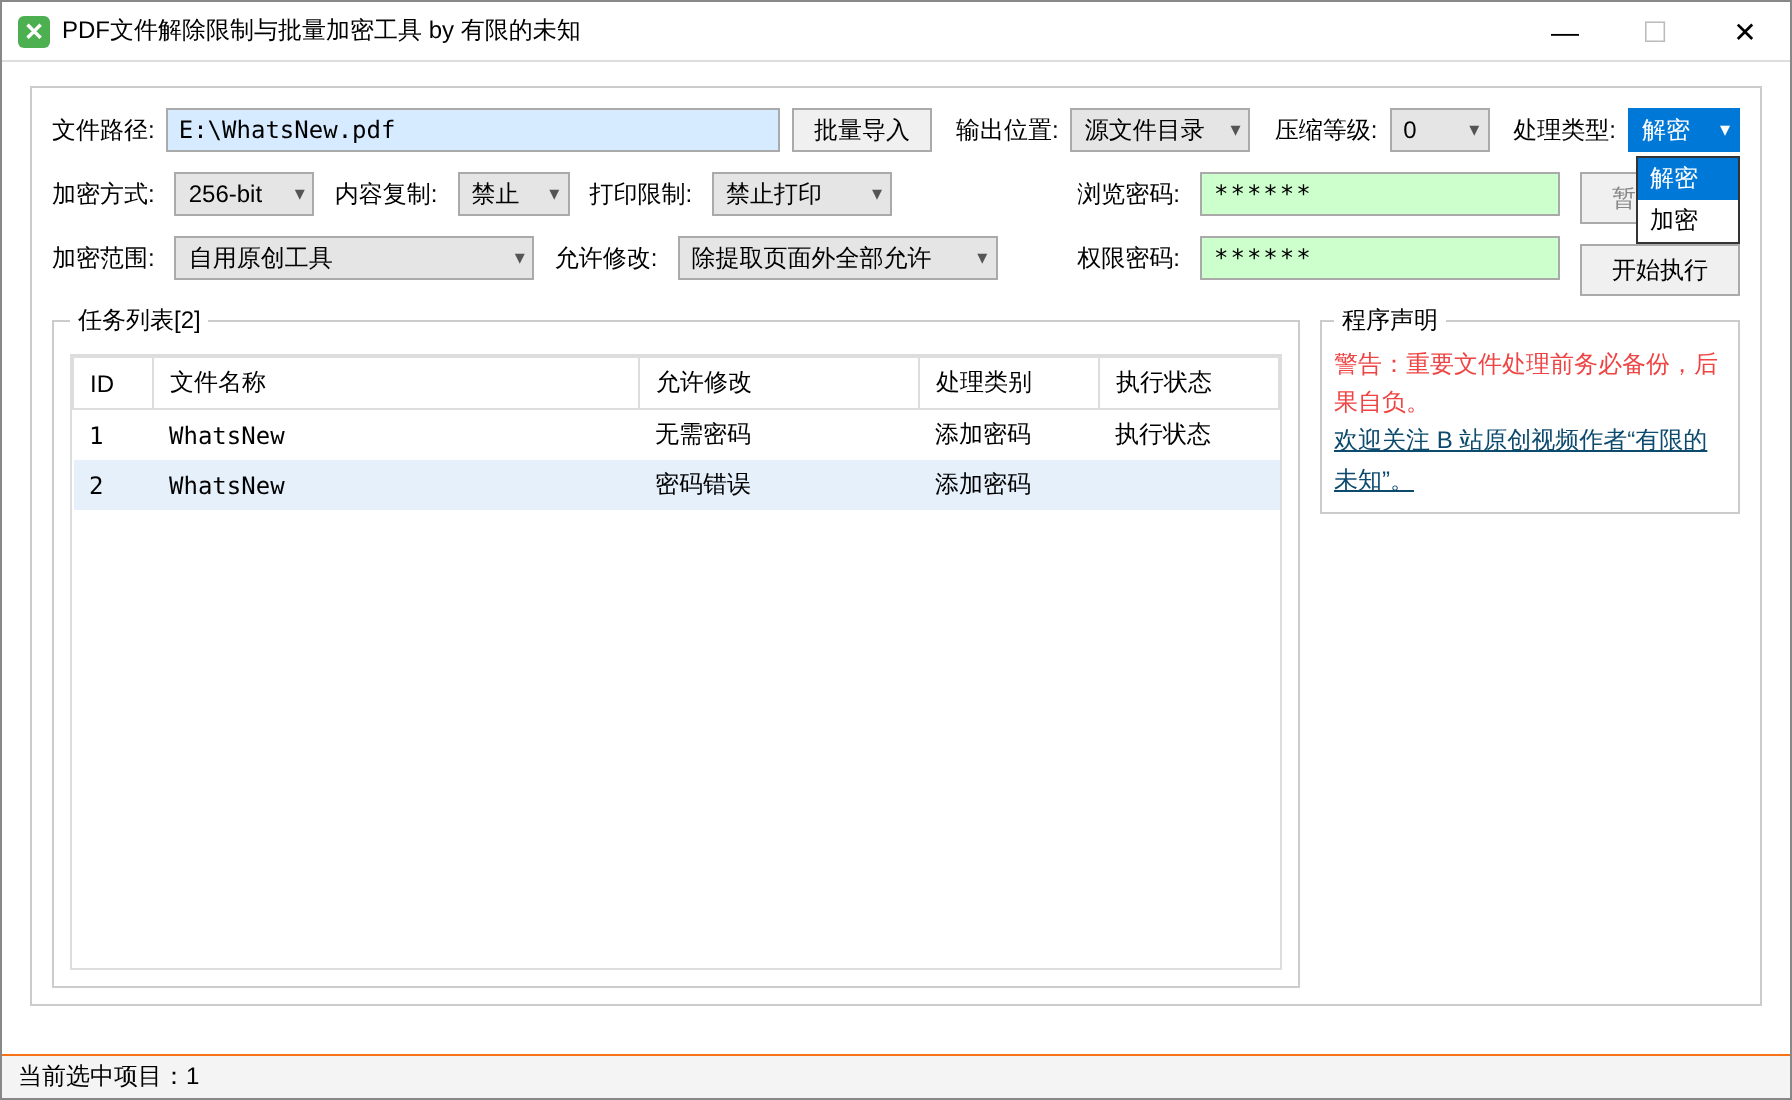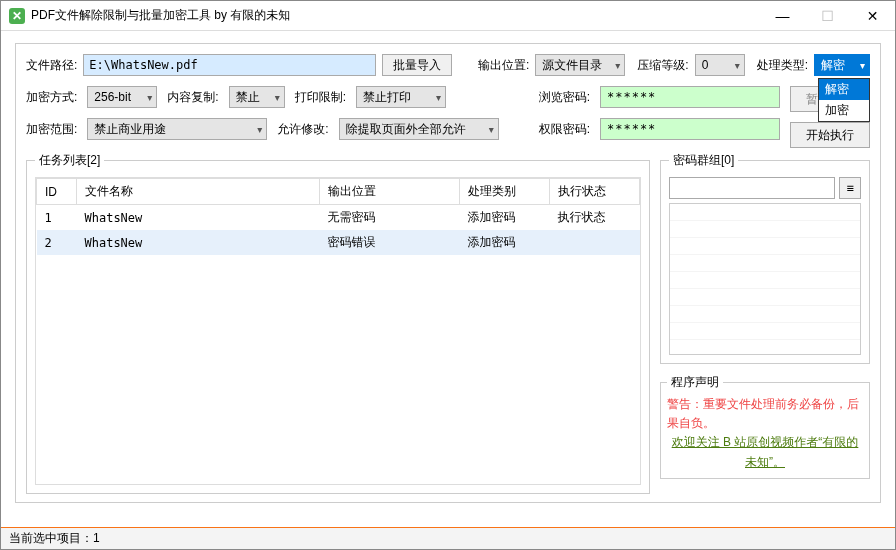--- a/index.html
+++ b/index.html
@@ -47,21 +47,21 @@
 
 .pwdgroup-input-row { display: flex; gap: 4px; margin-bottom: 4px; }
 .pwdgroup-input-row input { flex: 1; height: 22px; border: 1px solid #aaa; padding: 2px 4px; }
 .pwdgroup-input-row button { width: 22px; height: 22px; border: 1px solid #aaa; background: #f0f0f0; cursor: pointer; font-family: monospace; }
 .pwd-list { border: 1px solid #ccc; height: 152px; background: repeating-linear-gradient(#fff, #fff 16px, #f4f4f4 16px, #f4f4f4 17px); }
 
 .decl { border: 1px solid #ccc; padding: 4px 6px 6px 6px; }
 .decl .line { line-height: 1.6; }
 .decl .auth { color: #0066cc; }
 .decl .warn { color: #ef4444; }
-.decl .link { color: #4d7c0f; text-decoration: underline; text-align: center; }
+.decl .link { color: #0c4a6e; text-decoration: underline; }
 
 .statusbar { position: absolute; left: 0; right: 0; bottom: 0; height: 22px; border-top: 1px solid #f97316; display: flex; align-items: center; padding: 0 8px; background: #f4f4f4; }
 
 .dropdown-pop { position: absolute; border: 1px solid #333; background: #fff; z-index: 10; }
 .dropdown-pop .opt { padding: 2px 16px 2px 6px; cursor: pointer; }
 .dropdown-pop .opt.sel { background: #0078d7; color: #fff; }
 </style>
 </head>
 <body>
 
@@ -75,21 +75,21 @@
   </div>
 </div>
 
 <div class="content">
   <div class="outer-frame">
 
     <div class="row">
       <span class="label">文件路径:</span>
       <input class="text-input filepath" value="E:\WhatsNew.pdf" style="">
       <button class="btn">批量导入</button>
-      <span class="label" style="margin-left:20px">输出位置:</span>
+      <span class="label" style="margin-left:6px">输出位置:</span>
       <div class="select" style="width:90px">
           <span>源文件目录</span>
           <span class="caret">▾</span>
         </div>
       <span class="label" style="margin-left:6px">压缩等级:</span>
       <div class="select" style="width:50px">
           <span>0</span>
           <span class="caret">▾</span>
         </div>
       <span class="label" style="margin-left:6px">处理类型:</span>
@@ -117,21 +117,21 @@
               <span>禁止打印</span>
               <span class="caret">▾</span>
             </div>
           <span class="gap"></span>
           <span class="label">浏览密码:</span>
           <input class="green-input" value="******" style="">
         </div>
         <div class="row2">
           <span class="label">加密范围:</span>
           <div class="select" style="width:180px">
-              <span>禁止商业用途</span>
+              <span>自用原创工具</span>
               <span class="caret">▾</span>
             </div>
           <span class="label">允许修改:</span>
           <div class="select" style="width:160px">
               <span>除提取页面外全部允许</span>
               <span class="caret">▾</span>
             </div>
           <span class="gap"></span>
           <span class="label">权限密码:</span>
           <input class="green-input" value="******" style="">
@@ -145,21 +145,21 @@
 
     <div class="mid">
       <fieldset class="left-col">
         <legend>任务列表[2]</legend>
         <div class="taskwrap">
           <table class="tasktable">
             <thead>
                 <tr>
               <th style="width:40px">ID</th>
               <th>文件名称</th>
-              <th style="width:140px">输出位置</th>
+              <th style="width:140px">允许修改</th>
               <th style="width:90px">处理类别</th>
               <th style="width:90px">执行状态</th>
             </tr>
               </thead>
             <tbody>
               <tr>
                 <td>1</td>
                   <td>WhatsNew</td>
                   <td>无需密码</td>
                   <td>添加密码</td>
@@ -171,28 +171,20 @@
                   <td>密码错误</td>
                   <td>添加密码</td>
                   <td></td>
               </tr>
             </tbody>
           </table>
         </div>
       </fieldset>
 
       <div class="right-col">
-        <fieldset>
-          <legend>密码群组[0]</legend>
-          <div class="pwdgroup-input-row">
-            <input style="">
-            <button>≡</button>
-          </div>
-          <div class="pwd-list"></div>
-        </fieldset>
 
         <fieldset class="decl">
           <legend>程序声明</legend>
           <div class="line warn">警告：重要文件处理前务必备份，后果自负。</div>
           <div class="line link">欢迎关注 B 站原创视频作者“有限的未知”。</div>
         </fieldset>
       </div>
     </div>
 
   </div>

